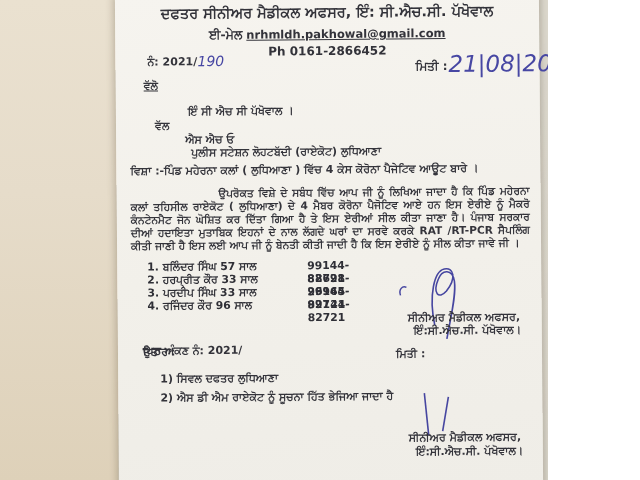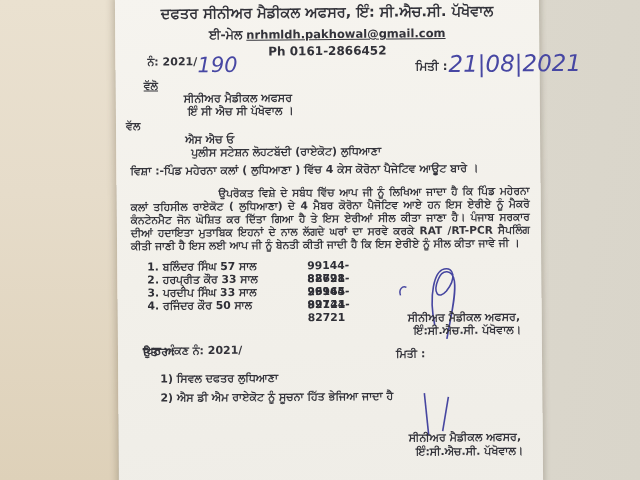--- a/index.html
+++ b/index.html
@@ -1,18 +1,18 @@
 <!DOCTYPE html>
 <html><head>
 <meta charset="utf-8">
 <style>
   html,body{margin:0;padding:0;}
   .stage{
     position:relative;
-    width:640px;height:480px;
+    width:548px;height:480px;
     overflow:hidden;
     background:linear-gradient(100deg,#e9dfcc 0%,#e7ddca 14%,#e3dbca 18%,#dcd8cd 60%,#d9d5ca 100%);
     font-family:"DejaVu Sans","Liberation Sans",sans-serif;
   }
   .bg-left{
     position:absolute;left:0;top:0;width:118px;height:480px;
     background:linear-gradient(180deg,#eae1d0 0%,#e6dccа 40%,#dfd2ba 100%);
     background:linear-gradient(180deg,#eae1d0 0%,#e6dcca 40%,#ded1b9 100%);
   }
   .paper{
@@ -47,29 +47,28 @@
   <div class="paper">
 
     <div class="abs c b" style="top:10px;font-size:14.5px;">ਦਫਤਰ ਸੀਨੀਅਰ ਮੈਡੀਕਲ ਅਫਸਰ, ਇੰ: ਸੀ.ਐਚ.ਸੀ. ਪੱਖੋਵਾਲ</div>
     <div class="abs c" style="top:32px;font-size:12.5px;">
       <span class="b">ਈ-ਮੇਲ</span>
       <span class="b email" style="font-size:11.5px;">nrhmldh.pakhowal@gmail.com</span>
     </div>
     <div class="abs c b" style="top:50px;font-size:12px;">Ph 0161-2866452</div>
 
     <div class="abs b print" style="left:32px;top:60px;">ਨੰ: 2021/</div>
-    <div class="abs hw" style="left:82px;top:58px;font-size:21px;">190</div>
+    <div class="abs hw" style="left:82px;top:58px;font-size:14px;">190</div>
     <div class="abs b print" style="left:300px;top:66px;font-size:12px;">ਮਿਤੀ :</div>
     <div class="abs hw" style="left:333px;top:58px;font-size:23px;">21|08|2021</div>
 
     <div class="abs b print" style="left:28px;top:84px;text-decoration:underline;">ਵੱਲੋ</div>
-    <div class="abs b print" style="left:68px;top:97px;">ਸੀਨੀਅਰ ਮੈਡੀਕਲ ਅਫਸਰ</div>
     <div class="abs b print" style="left:72px;top:110px;text-align:right;">ਇੰ ਸੀ ਐਚ ਸੀ ਪੱਖੋਵਾਲ ।</div>
 
-    <div class="abs b print" style="left:10px;top:124px;">ਵੱਲ</div>
+    <div class="abs b print" style="left:39px;top:124px;">ਵੱਲ</div>
     <div class="abs b print" style="left:69px;top:138px;">ਐਸ ਐਚ ਓ</div>
     <div class="abs b print" style="left:75px;top:151px;">ਪੁਲੀਸ ਸਟੇਸ਼ਨ ਲੋਹਟਬੱਦੀ (ਰਾਏਕੋਟ)  ਲੁਧਿਆਣਾ</div>
 
     <div class="abs b print" style="left:14px;top:169px;font-size:11px;">ਵਿਸ਼ਾ :-ਪਿੰਡ ਮਹੇਰਨਾ ਕਲਾਂ ( ਲੁਧਿਆਣਾ ) ਵਿੱਚ 4 ਕੇਸ ਕੋਰੋਨਾ ਪੈਜੇਟਿਵ ਆਊਟ  ਬਾਰੇ ।</div>
 
     <div class="body-par">ਉਪਰੋਕਤ ਵਿਸ਼ੇ ਦੇ ਸਬੰਧ ਵਿੱਚ ਆਪ ਜੀ ਨੂੰ ਲਿਖਿਆ ਜਾਦਾ ਹੈ ਕਿ ਪਿੰਡ ਮਹੇਰਨਾ ਕਲਾਂ ਤਹਿਸੀਲ ਰਾਏਕੋਟ ( ਲੁਧਿਆਣਾ) ਦੇ 4 ਮੈਬਰ ਕੋਰੋਨਾ ਪੈਜੋਟਿਵ ਆਏ ਹਨ ਇਸ ਏਰੀਏ ਨੂੰ ਮੈਕਰੋ ਕੰਨਟੇਨਮੈਟ ਜੋਨ ਘੋਸ਼ਿਤ ਕਰ ਦਿੱਤਾ ਗਿਆ ਹੈ ਤੇ ਇਸ ਏਰੀਆਂ ਸੀਲ ਕੀਤਾ ਜਾਣਾ ਹੈ। ਪੰਜਾਬ ਸਰਕਾਰ ਦੀਆਂ ਹਦਾਇਤਾ ਮੁਤਾਬਿਕ ਇਹਨਾਂ ਦੇ ਨਾਲ ਲੱਗਦੇ ਘਰਾਂ ਦਾ ਸਰਵੇ ਕਰਕੇ RAT /RT-PCR ਸੈਪਲਿੰਗ ਕੀਤੀ ਜਾਣੀ ਹੈ  ਇਸ ਲਈ ਆਪ ਜੀ ਨੂੰ ਬੇਨਤੀ ਕੀਤੀ ਜਾਦੀ ਹੈ ਕਿ ਇਸ ਏਰੀਏ ਨੂੰ ਸੀਲ ਕੀਤਾ ਜਾਵੇ ਜੀ ।</div>
 
     <div class="case-row" style="top:265px;">
       <span class="agewrap"><span>1.</span>
       <span>ਬਲਿੰਦਰ ਸਿੰਘ</span>
@@ -84,21 +83,21 @@
     </div>
     <div class="case-row" style="top:291px;">
       <span class="agewrap"><span>3.</span>
       <span>ਪਰਦੀਪ ਸਿੰਘ</span>
       <span>33 ਸਾਲ</span></span>
       <span class="phone">99144-82721</span>
     </div>
     <div class="case-row" style="top:304px;">
       <span class="agewrap"><span>4.</span>
       <span>ਰਜਿੰਦਰ ਕੌਰ</span>
-      <span>50 ਸਾਲ</span></span>
+      <span>96 ਸਾਲ</span></span>
       <span class="phone">99144-82721</span>
     </div>
 
     <svg width="90" height="75" style="left:277px;top:272px;" viewBox="0 0 90 75">
       <path d="M40 60 C 34 30, 40 6, 50 4 C 60 2, 62 14, 52 26 C 44 35, 38 28, 44 14 C 48 4, 58 4, 60 16 C 62 30, 56 52, 52 74" fill="none" stroke="#4646a0" stroke-width="1.6"></path>
       <path d="M6 30 C 4 24, 8 20, 12 22" fill="none" stroke="#4646a0" stroke-width="1.5"></path>
     </svg>
     <div class="abs b print" style="left:290px;top:318px;">ਸੀਨੀਅਰ ਮੈਡੀਕਲ ਅਫਸਰ,</div>
     <div class="abs b print" style="left:296px;top:331px;">ਇੰ:ਸੀ.ਐਚ.ਸੀ. ਪੱਖੋਵਾਲ।</div>
 

